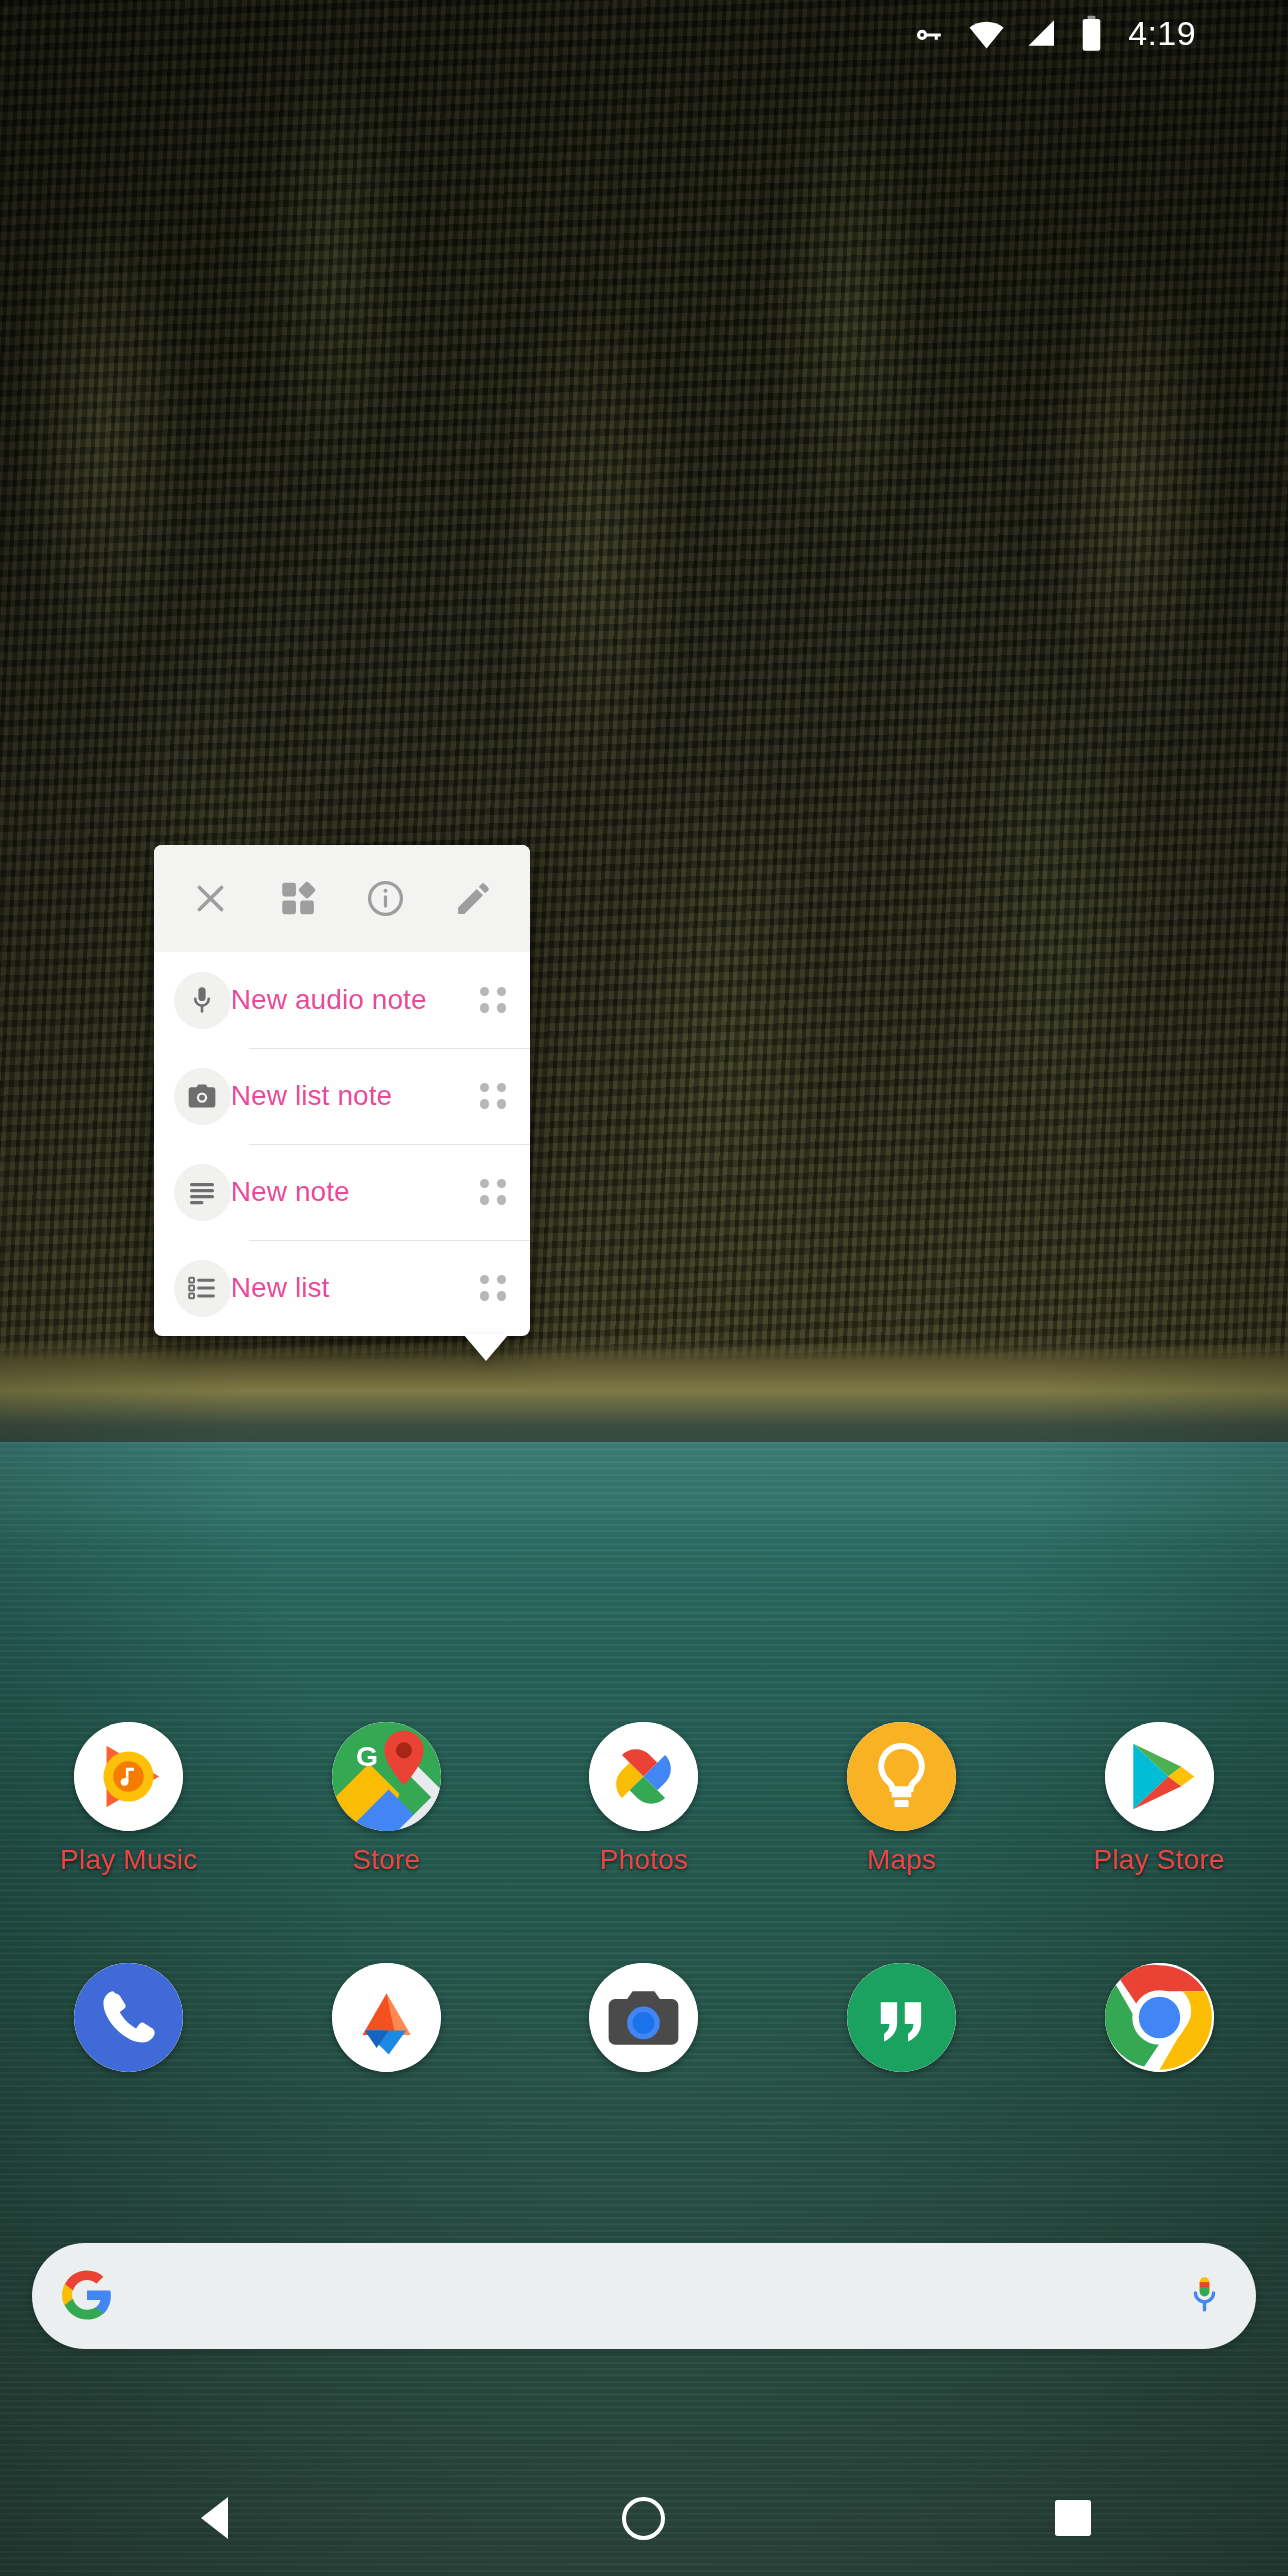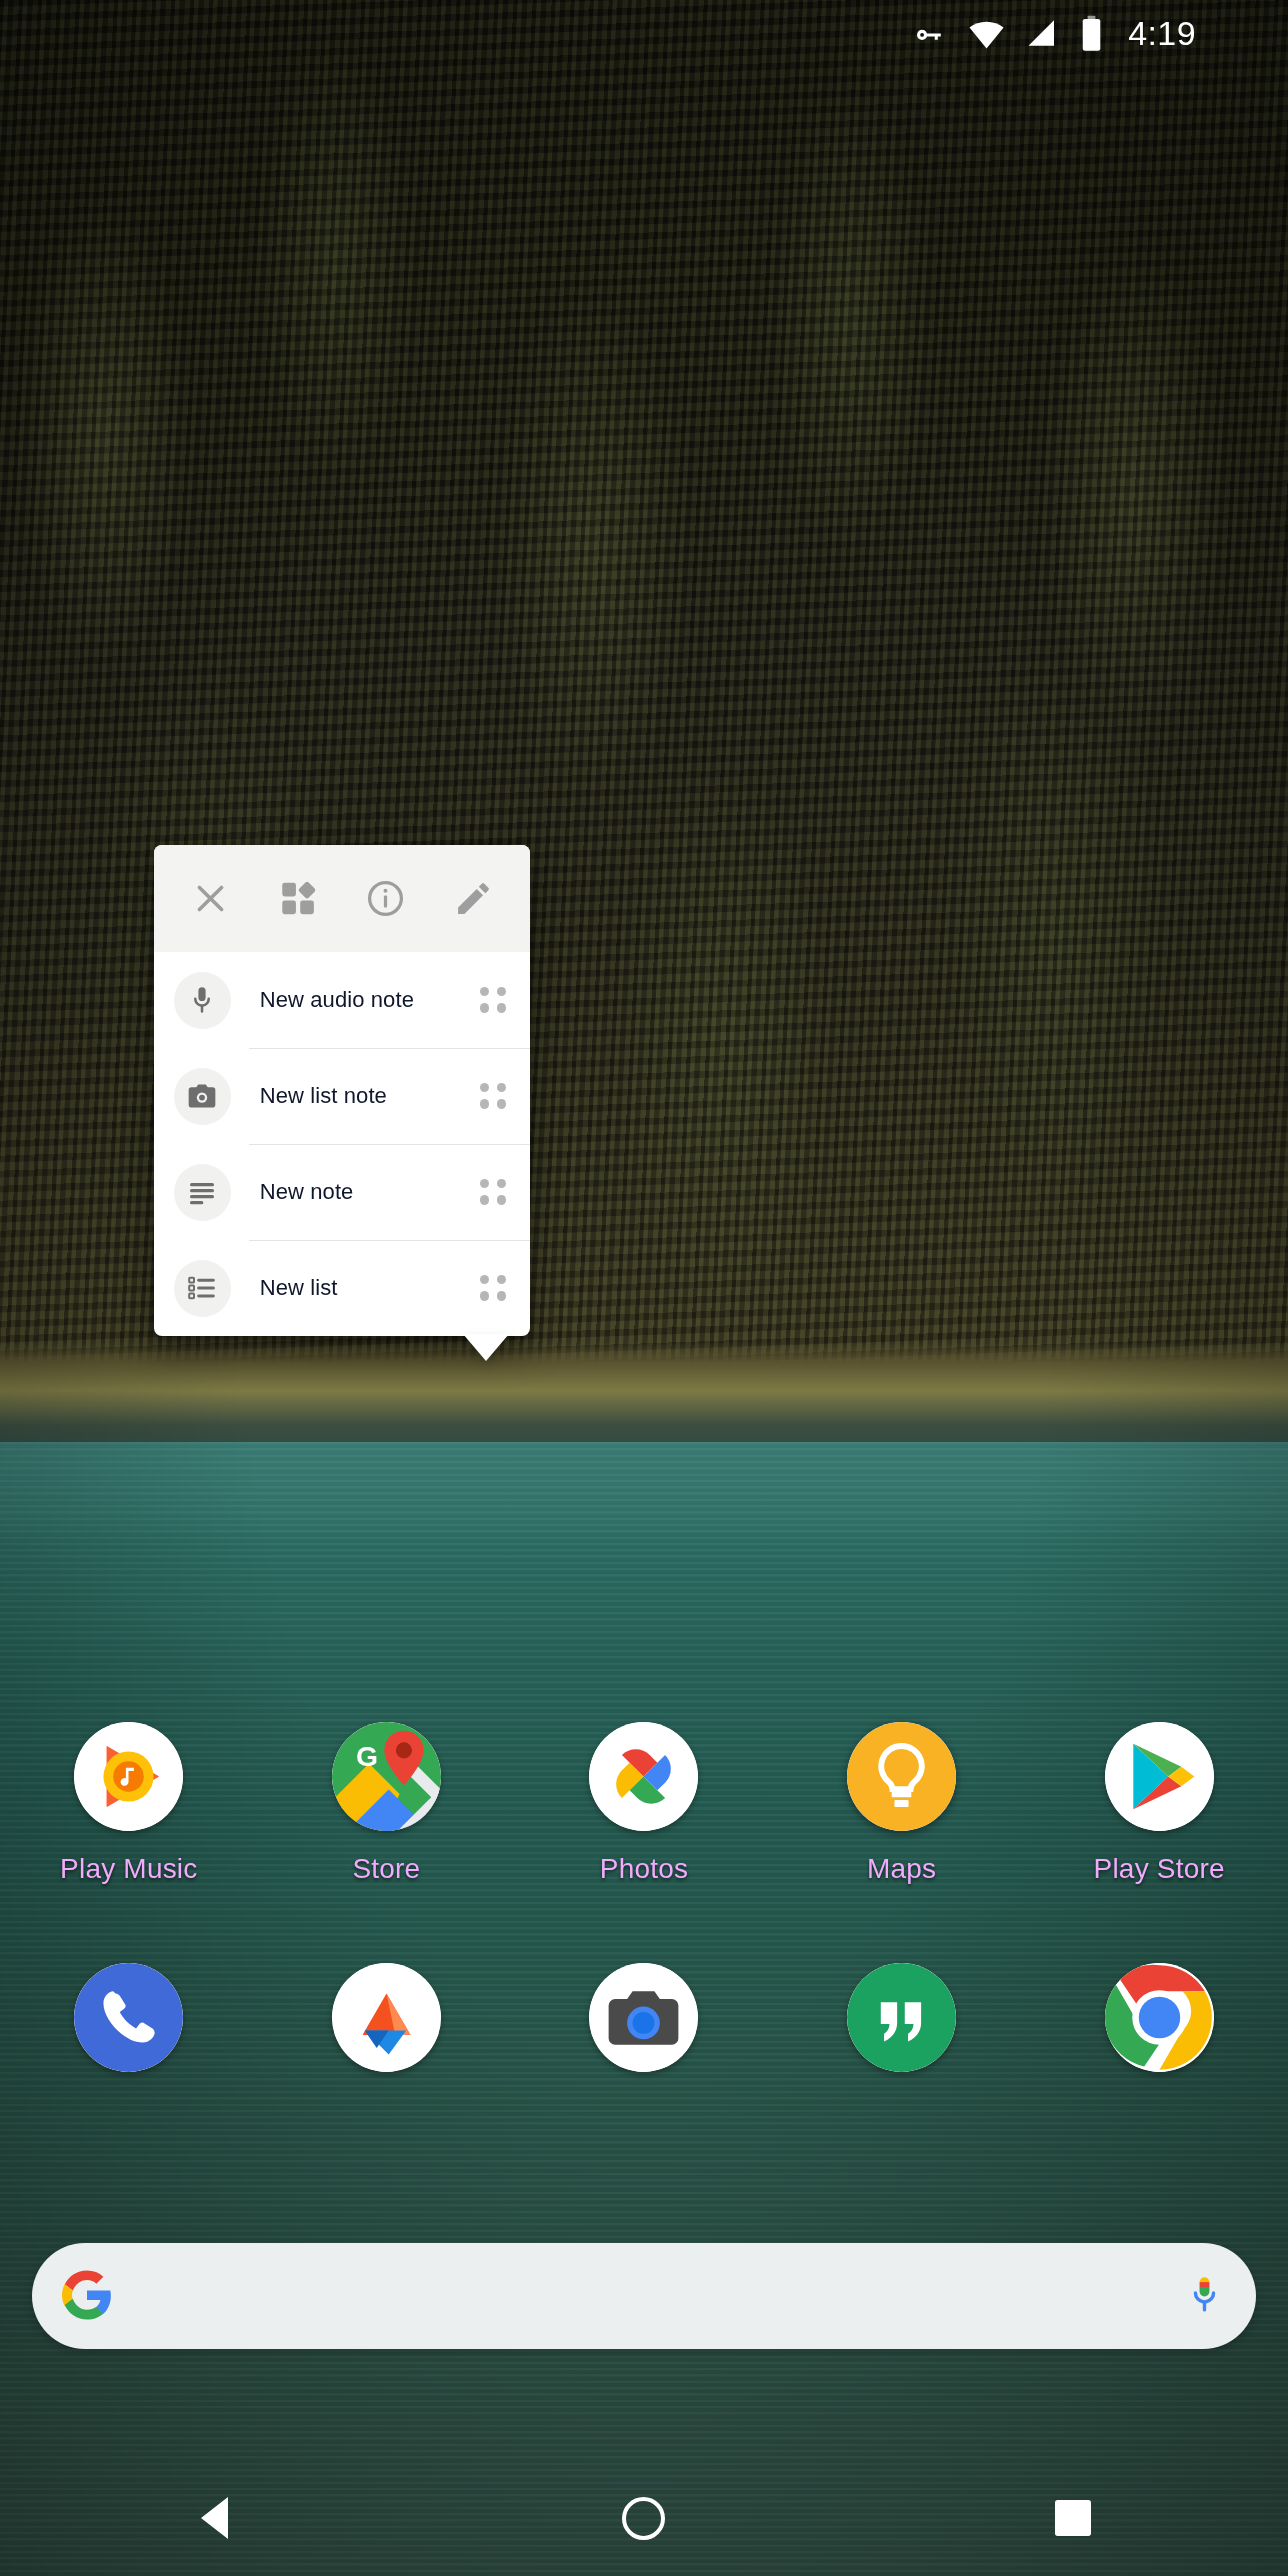--- a/index.html
+++ b/index.html
@@ -94,21 +94,21 @@
   }
   .menu-item + .menu-item::before{
     content:""; position:absolute; left:95px; right:0; top:0; height:0.9px;
     background:#e4e4e4;
   }
   .mi-icon{
     width:57px; height:57px; border-radius:50%; background:#f1f1ef;
     display:flex; align-items:center; justify-content:center; flex:0 0 auto;
   }
   .mi-label{
-    margin-left:29px; font-size:22px; color:#0f172a; flex:1 1 auto;
+    font-size:28px; color:#ec4899; flex:1 1 auto;
     white-space:nowrap; letter-spacing:0.1px;
   }
   .mi-drag{
     width:27px; height:27px; flex:0 0 auto;
     display:grid; grid-template-columns:repeat(2,9.8px); grid-template-rows:repeat(2,9.8px);
     gap:7.2px; margin-right:5.4px;
   }
   .mi-drag span{ width:9.8px; height:9.8px; border-radius:50%; background:#b6b6b6; }
   .popup-tail{
     position:absolute; left:309px; bottom:-25px;
@@ -119,21 +119,21 @@
   }
 
   
   .app-row{ position:absolute; left:0; width:1288px; display:flex; z-index:10; }
   .app-row.row1{ top:1722px; }
   .app-row.row2{ top:1963px; }
   .app-cell{ flex:1 1 0; display:flex; flex-direction:column; align-items:center; }
   .app-ico{ width:109px; height:109px; border-radius:50%; position:relative; overflow:hidden;
     box-shadow:0 2.7px 6.3px rgba(0,0,0,.35); background:#fff; }
   .app-name{
-    margin-top:22px; color:#f0abfc; font-size:28px; letter-spacing:0.2px;
+    margin-top:13px; color:#ef4444; font-size:28px; letter-spacing:0.2px;
     text-shadow:0 1.8px 3.6px rgba(0,0,0,.65);
   }
   .app-cell.highlight .app-ico{ box-shadow:0 2.7px 8px rgba(0,0,0,.45); }
 
   
   .searchbar{
     position:absolute; left:32px; top:2243px; width:1224px; height:106px;
     background:#eceff0; border-radius:53px; display:flex; align-items:center;
     padding:0 30px; box-shadow:0 2.7px 8px rgba(0,0,0,.25); z-index:10;
   }

